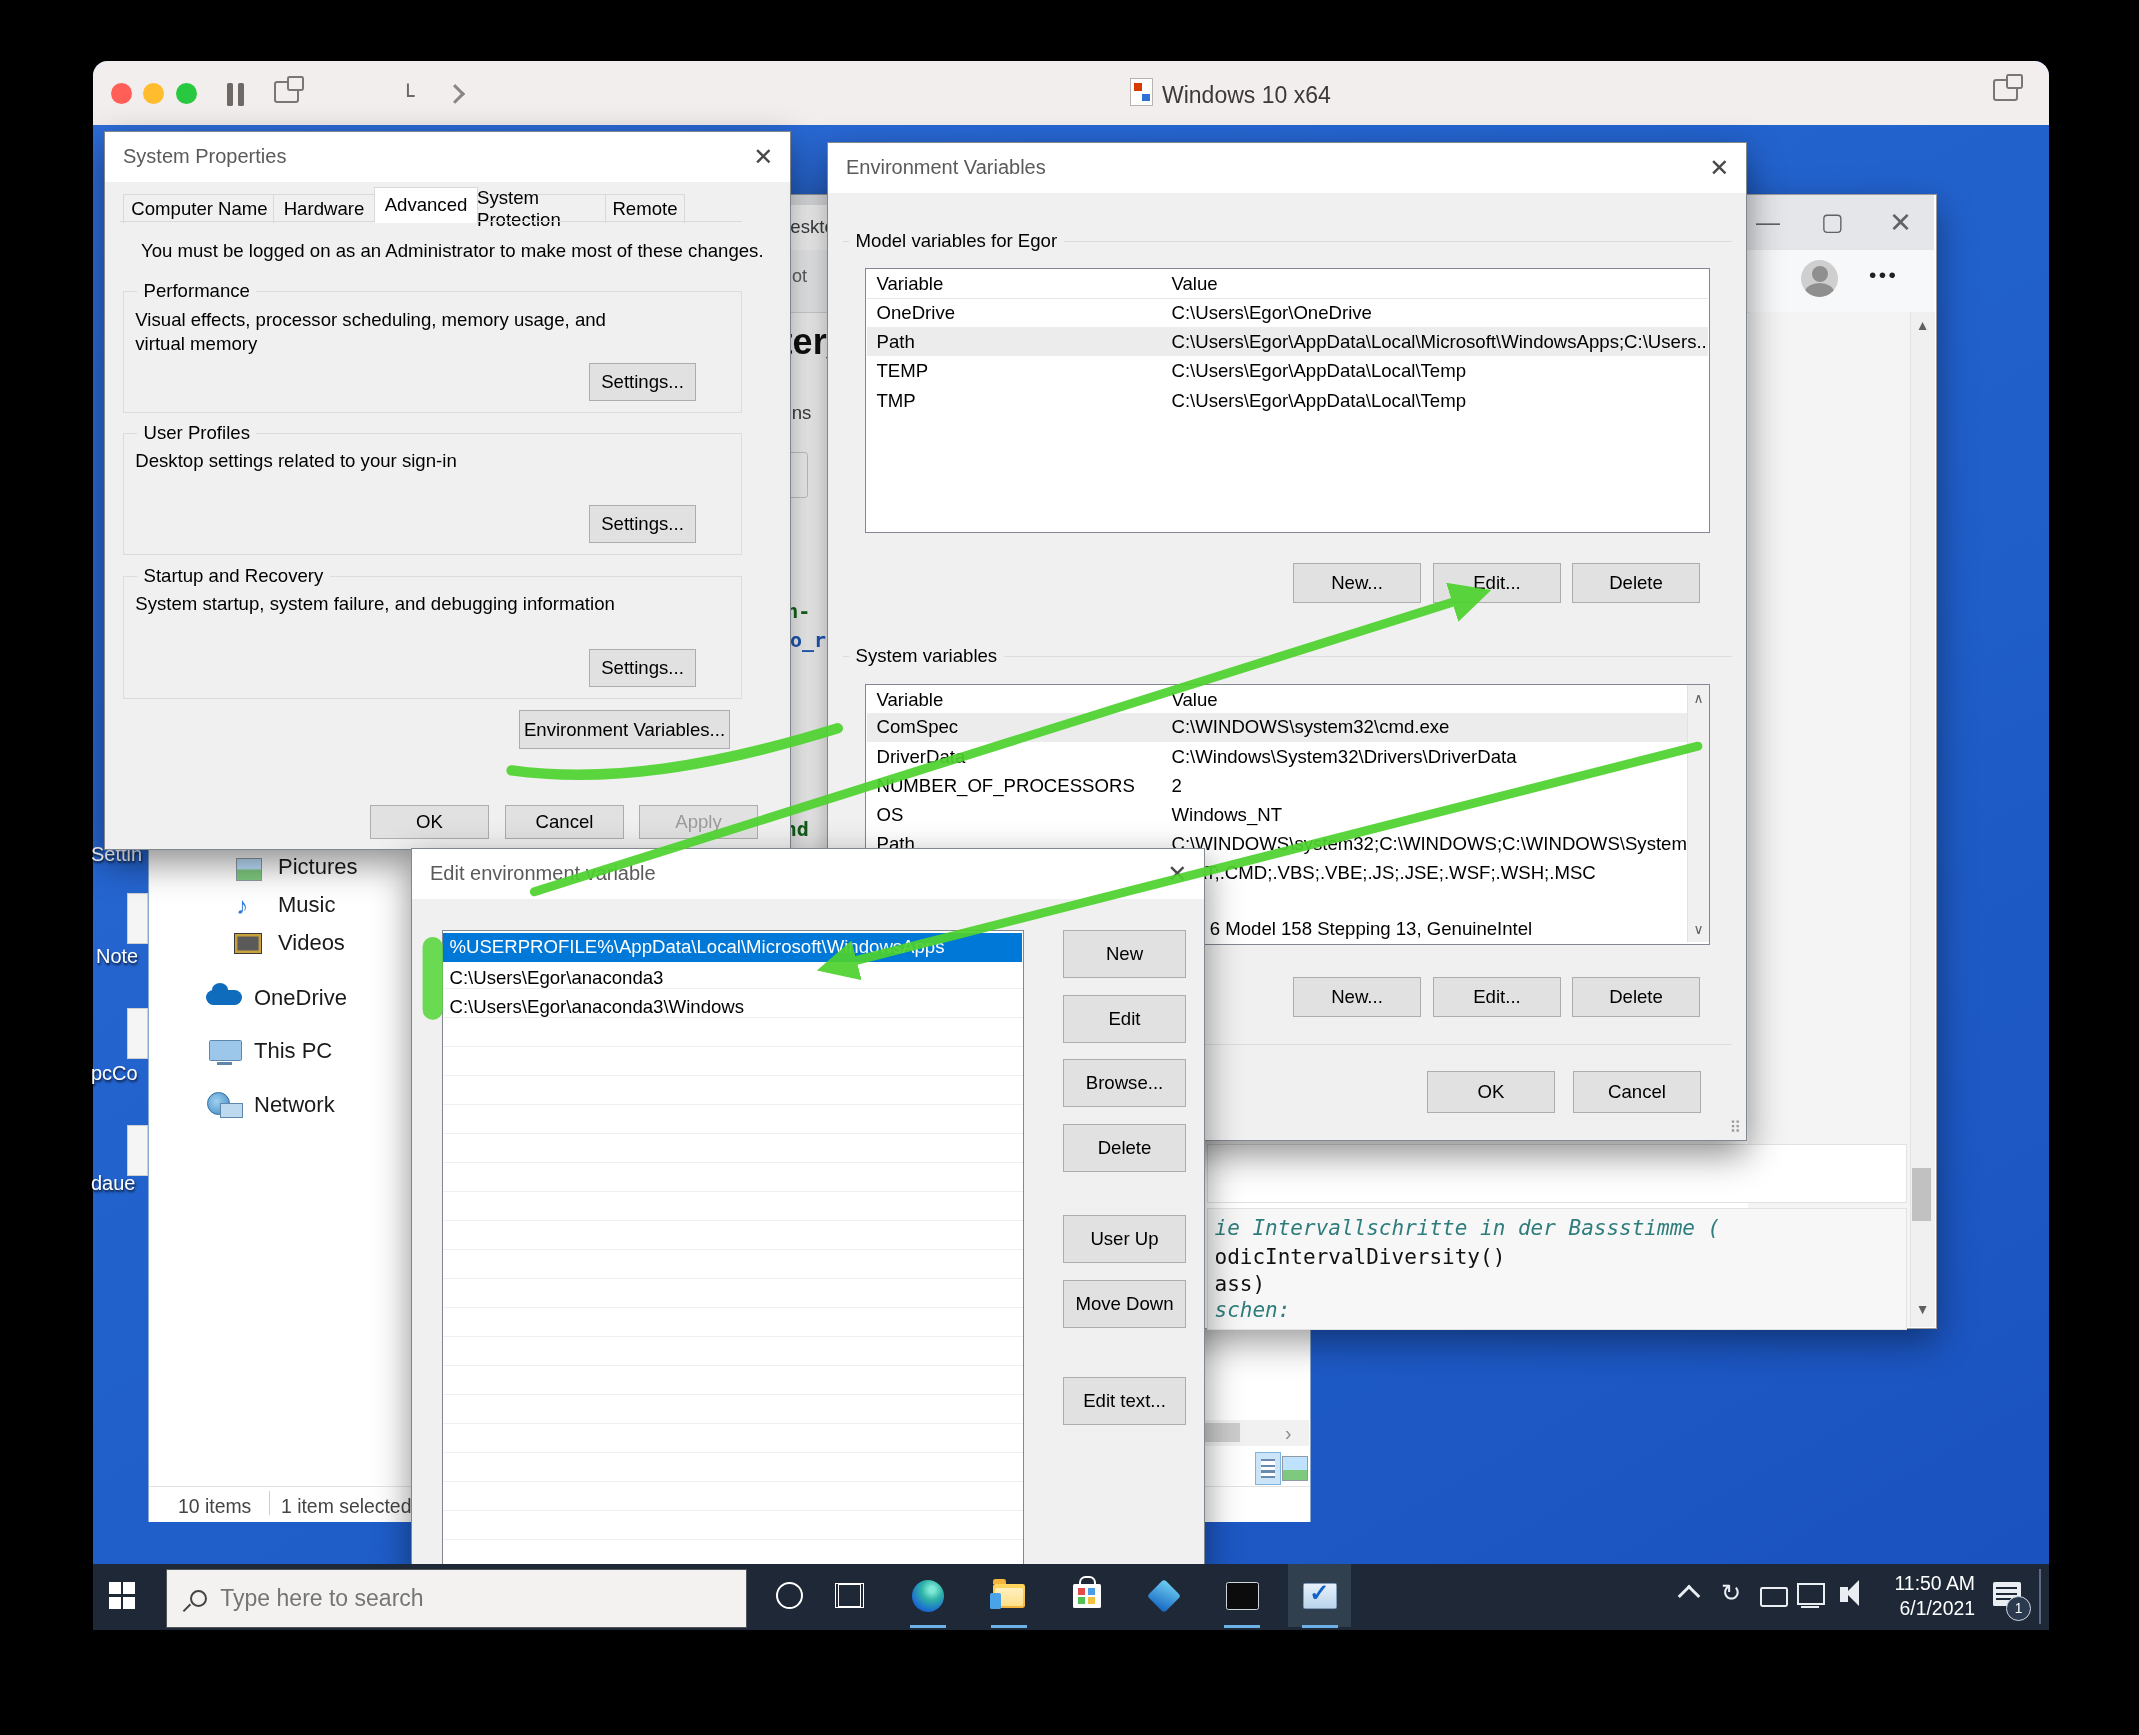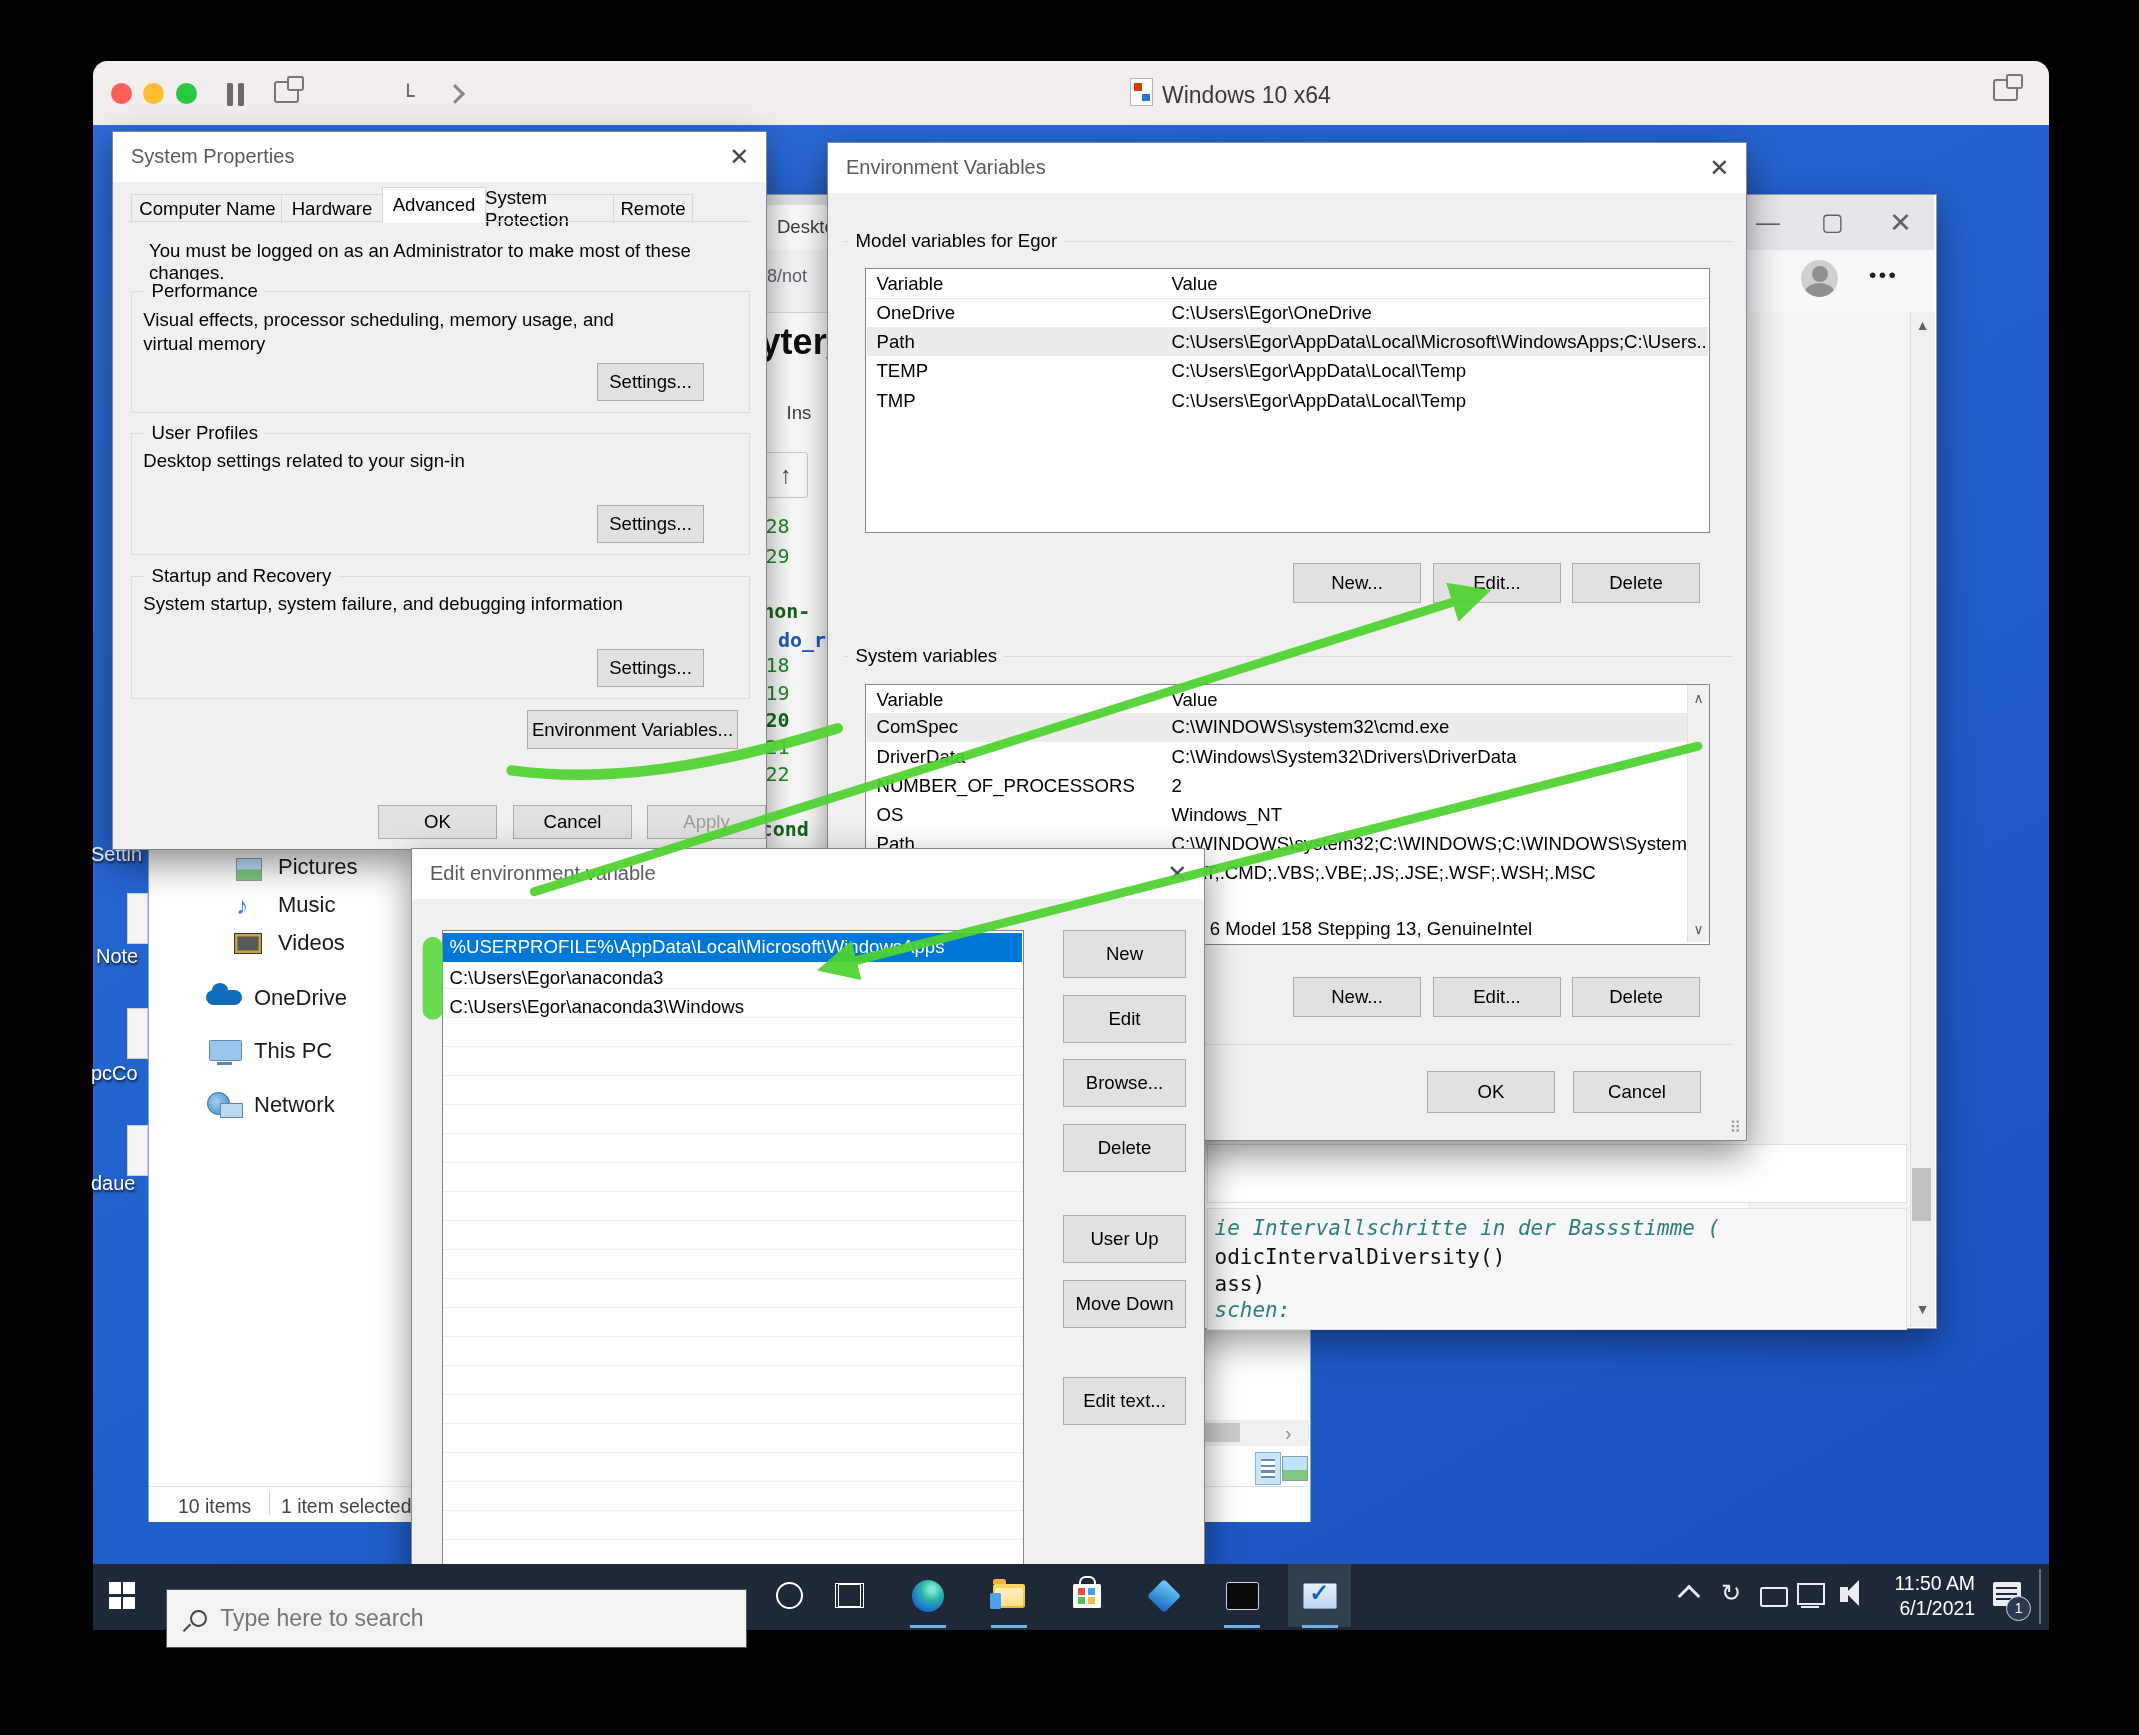--- a/index.html
+++ b/index.html
@@ -52,21 +52,21 @@
   .grn{color:#1e8a28;} .grnb{color:#14691d;font-weight:bold;} .blub{color:#1f5ac0;font-weight:bold;}
   .comment{color:#2e7d7c;font-style:italic;}
   
   .taskbar{left:93px;top:1564px;width:1956px;height:66px;background:#1e2836;z-index:40;}
   .tbico{position:absolute;top:0;width:58px;height:63px;display:flex;align-items:center;justify-content:center;}
   .underln{position:absolute;top:61px;height:3.2px;width:36px;background:#6cb2e8;}
   .trayglyph{color:#eaeef2;}
   .winlogo{display:grid;grid-template-columns:12px 12px;grid-template-rows:12px 12px;gap:2.4px;}
   .winlogo i{background:#fff;}
   .searchbox{position:absolute;left:73px;top:4.9px;width:579px;height:57px;background:#f3f2f1;
-             border:0.8px solid #50555c;display:flex;align-items:center;margin-top:20px;}
+             border:0.8px solid #50555c;display:flex;align-items:center;}
   .searchbox input{border:none;background:transparent;outline:none;font-size:23px;color:#444;
                    font-family:"Liberation Sans",sans-serif;width:469px;}
   .mag{width:13px;height:13px;border:2.4px solid #444;border-radius:50%;position:relative;margin:0 11.3px 0 23px;}
   .mag i{position:absolute;width:2.4px;height:9.7px;background:#444;left:-5.7px;top:11.3px;transform:rotate(45deg);}
 </style>
 </head>
 <body>
 
 <div id="canvas">
 
@@ -174,21 +174,21 @@
       <div class="mono" style="position:absolute;left:6.5px;top:63px;font-size:21px;color:#111;">ass)</div>
       <div class="mono comment" style="position:absolute;left:6.5px;top:89px;font-size:21px;">schen:</div>
     </div>
 
     <div class="abs sbtrack" style="left:1151px;top:117px;width:24px;height:1015px;"></div>
     <div class="abs sbarrow" style="left:1153px;top:123px;width:21px;">▲</div>
     <div class="abs" style="left:1153px;top:973px;width:19.4px;height:53px;background:#c1c1c1;"></div>
     <div class="abs sbarrow" style="left:1153px;top:1107px;width:21px;">▼</div>
   </div>
 
-  <div class="abs win" style="left:112px;top:131px;width:653px;height:717px;z-index:4;">
+  <div class="abs win" style="left:104px;top:131px;width:653px;height:717px;z-index:4;padding-left:32px;">
     <div class="wtitle">
       <span>System Properties</span>
       <div class="wclose" style="right:11.3px;">✕</div>
     </div>
 
     <div class="abs" style="left:0;top:50px;width:652px;height:40px;"></div>
     <div class="tab" style="left:18px;top:62px;width:151px;">Computer Name</div>
     <div class="tab" style="left:168px;top:62px;width:100px;">Hardware</div>
     <div class="tab active" style="left:269px;top:55px;width:102px;">Advanced</div>
     <div class="tab" style="left:371px;top:62px;width:129px;">System Protection</div>

